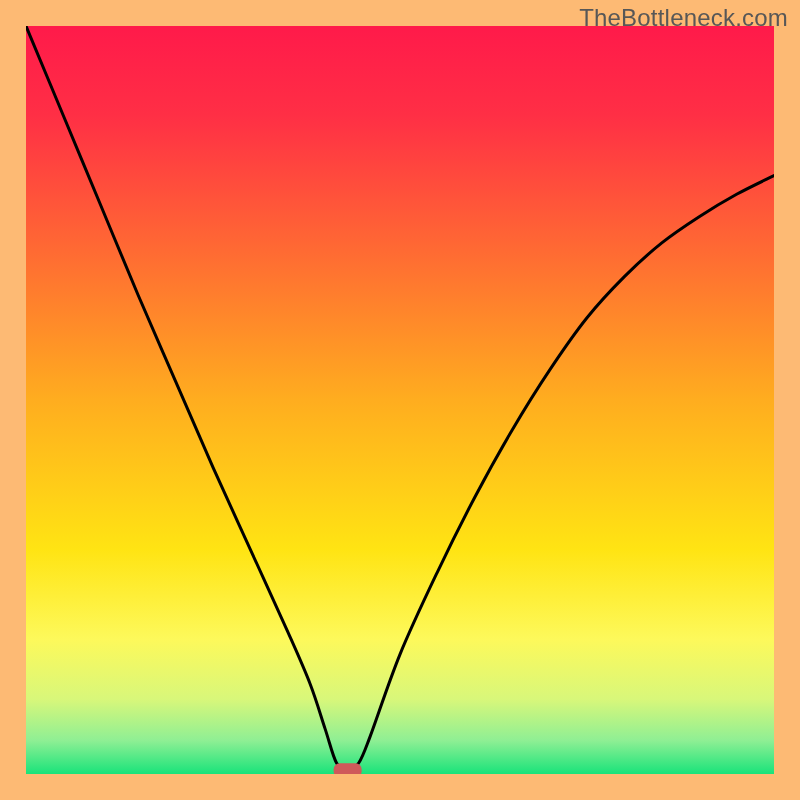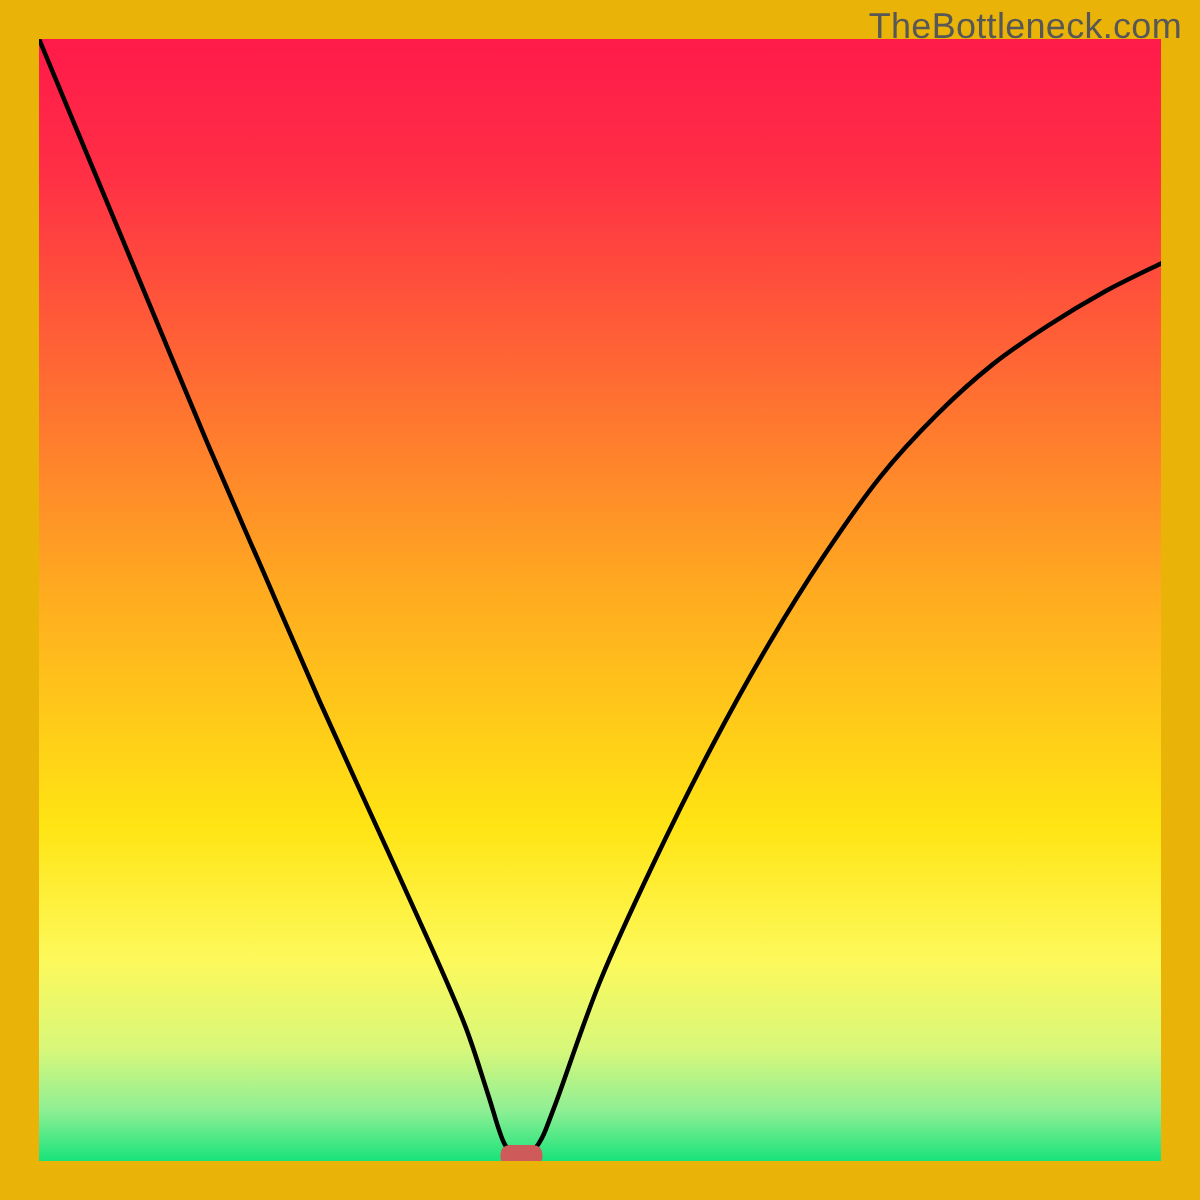--- a/index.html
+++ b/index.html
@@ -8,21 +8,21 @@
     width: 800px;
     height: 800px;
     overflow: hidden;
     background: #000;
     font-family: Arial, Helvetica, sans-serif;
   }
   .frame {
     position: relative;
     width: 800px;
     height: 800px;
-    background: #eab308;
+    background: #fdba74;
     text-decoration: underline;
   }
   .plot {
     position: absolute;
     left: 26px;
     top: 26px;
     width: 748px;
     height: 748px;
     box-sizing: border-box;
   }

